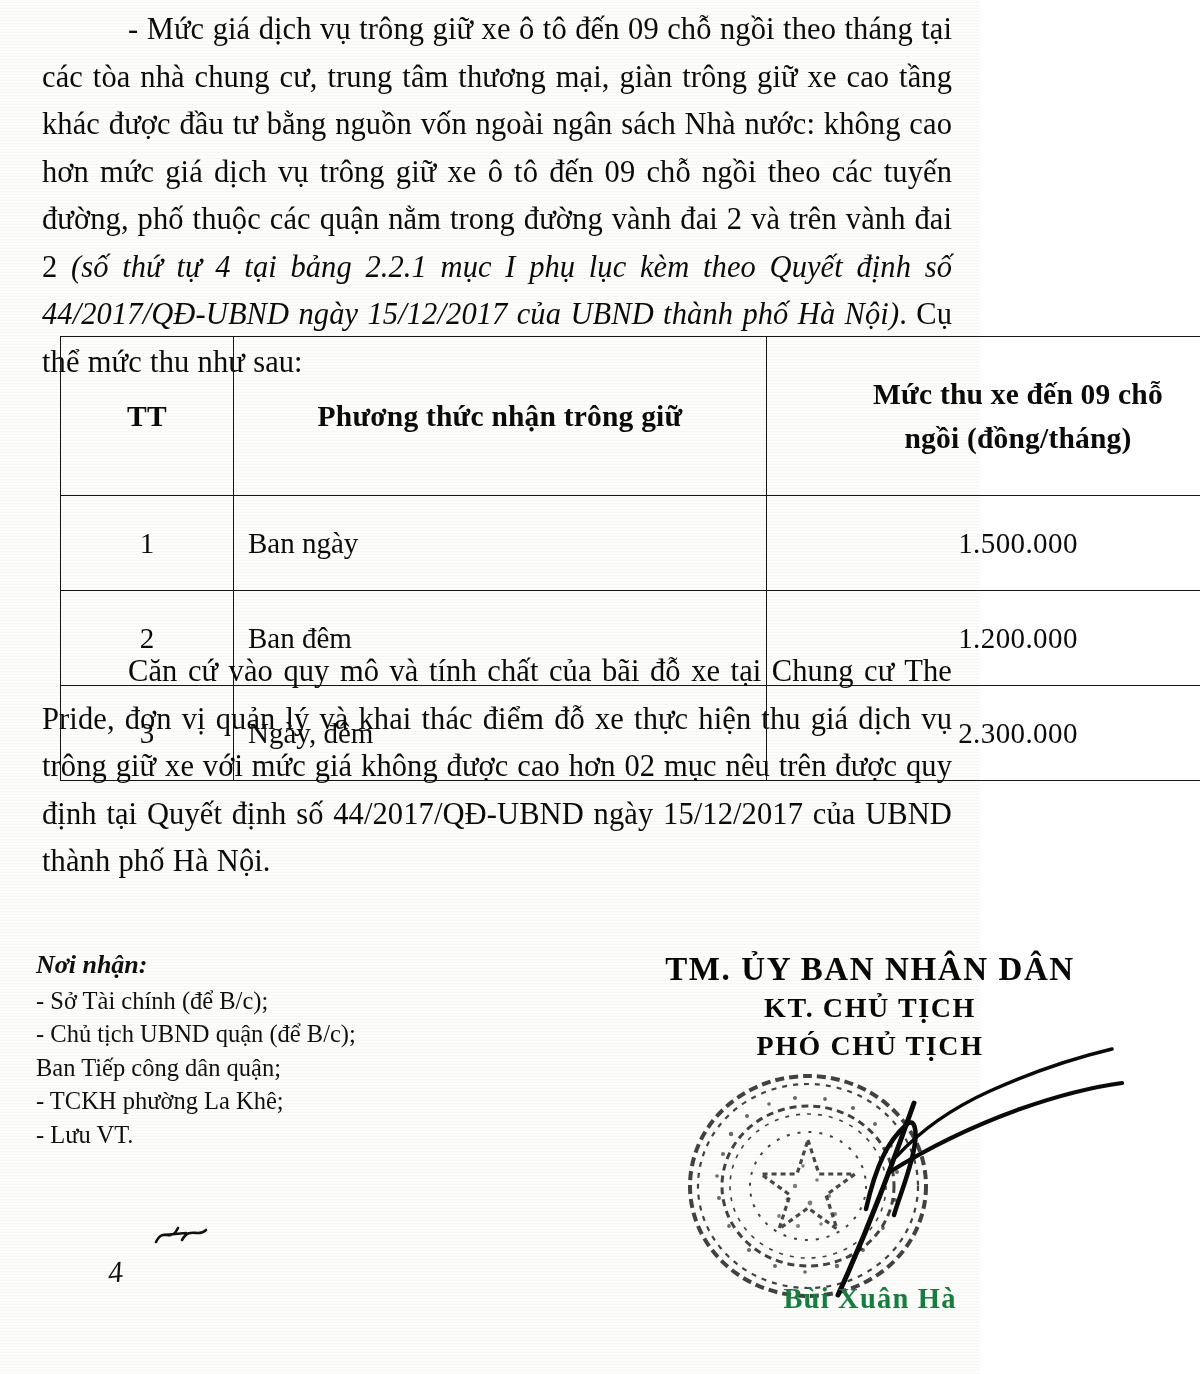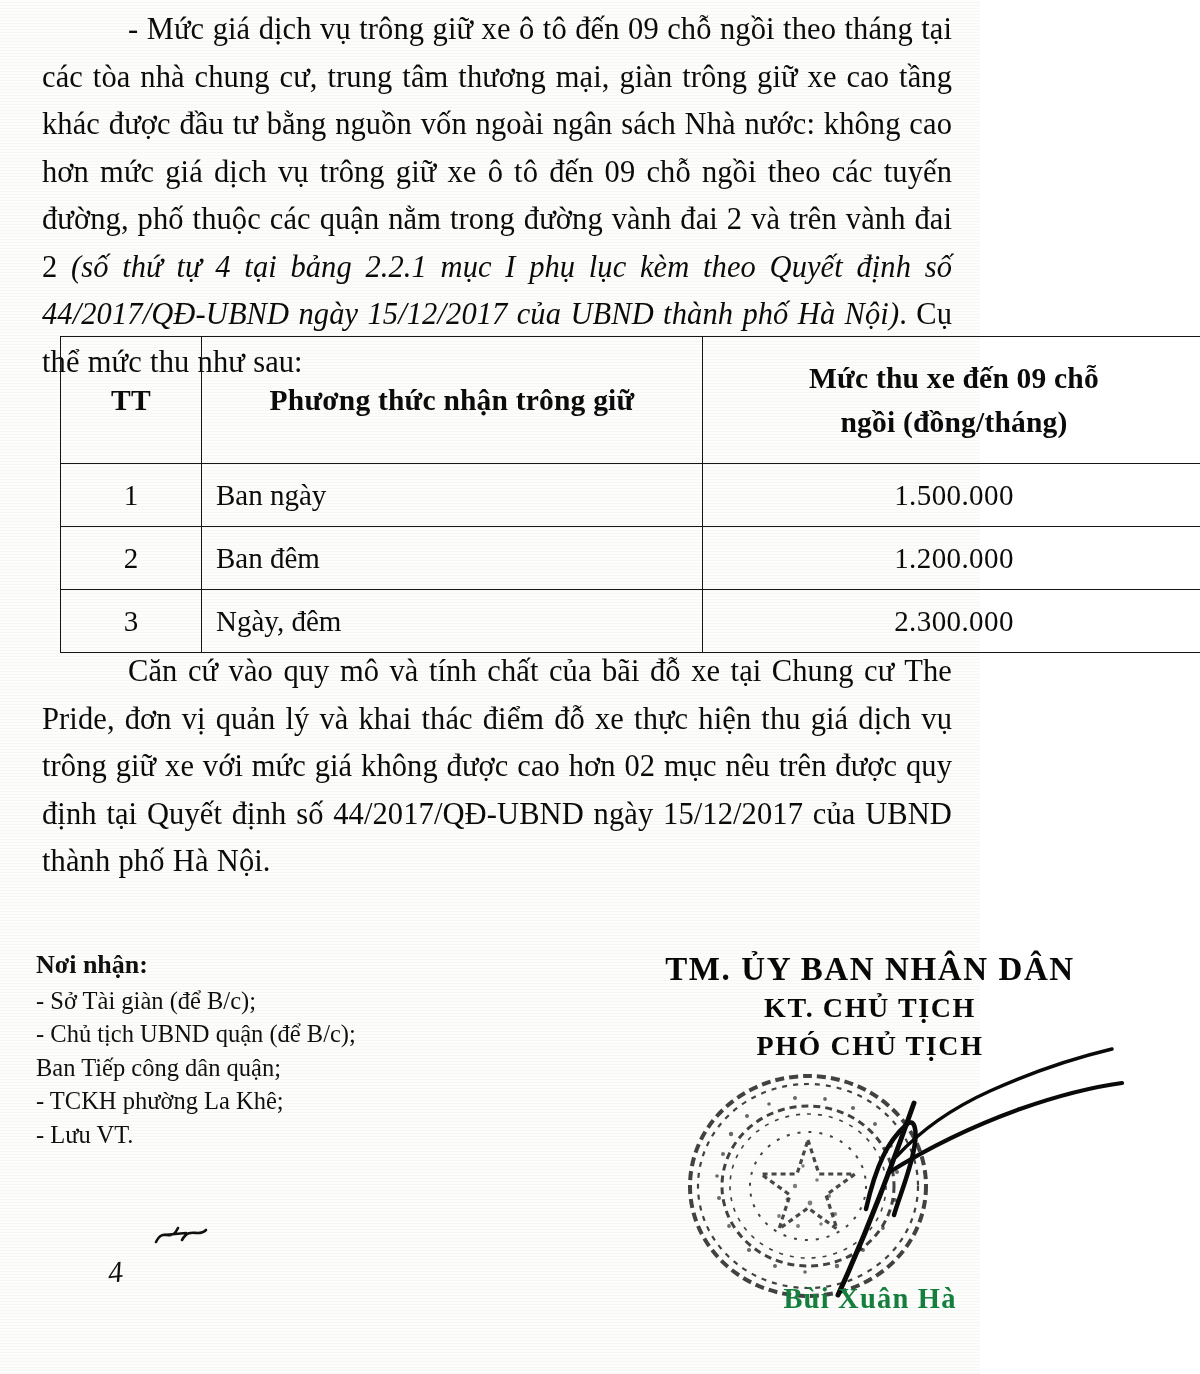--- a/index.html
+++ b/index.html
@@ -55,21 +55,21 @@
     left: 60px;
     top: 336px;
     width: 1126px;
     border-collapse: collapse;
     table-layout: fixed;
   }
   .fee-table td, .fee-table th {
     border: 1.6px solid #161616;
     font-weight: normal;
     font-size: 29px;
-    padding: 0;
+    padding: 16px;
     color: #0b0b0b;
   }
   .col-tt    { width: 140px; }
   .col-method{ width: 500px; }
   .col-fee   { width: 486px; }
 
   .fee-table thead td {
     text-align: center;
     font-weight: bold;
     height: 126px;
@@ -96,20 +96,21 @@
   .recipients {
     position: absolute;
     left: 36px;
     top: 948px;
     width: 470px;
     font-size: 24.5px;
     line-height: 33.5px;
     color: #101010;
   }
   .recipients .rcp-title {
+    font-style: italic;
     font-weight: bold;
     font-size: 26px;
     margin-bottom: 2px;
   }
   .recipients .rcp-line {
     white-space: nowrap;
   }
   .handwrite-num {
     position: absolute;
     left: 108px;
@@ -222,21 +223,21 @@
     </tbody>
   </table>
 
   <div class="body-text para-2">
     <span class="indent"></span><span>Căn cứ vào quy mô và tính chất của bãi đỗ xe tại Chung cư The Pride, đơn vị quản lý và khai thác điểm đỗ xe thực hiện thu giá dịch vụ trông giữ xe với mức giá không được cao hơn 02 mục nêu trên được quy định tại Quyết định số 44/2017/QĐ-UBND ngày 15/12/2017 của UBND thành phố Hà Nội.</span>
   </div>
 
 
   <div class="recipients">
     <div class="rcp-title">Nơi nhận:</div>
-    <div class="rcp-line">- Sở Tài giàn (để B/c);</div>
+    <div class="rcp-line">- Sở Tài chính (để B/c);</div>
     <div class="rcp-line">- Chủ tịch UBND quận (để B/c);</div>
     <div class="rcp-line">Ban Tiếp công dân quận;</div>
     <div class="rcp-line">- TCKH phường La Khê;</div>
     <div class="rcp-line">- Lưu VT.</div>
   </div>
 
   <svg class="handwrite-vt" viewBox="0 0 58 26">
     <path d="M4 20 C12 4, 18 22, 26 6 M12 13 L34 11 M30 18 C38 4, 46 16, 54 8" stroke="#111" stroke-width="2.6" fill="none" stroke-linecap="round"></path>
   </svg>
 

